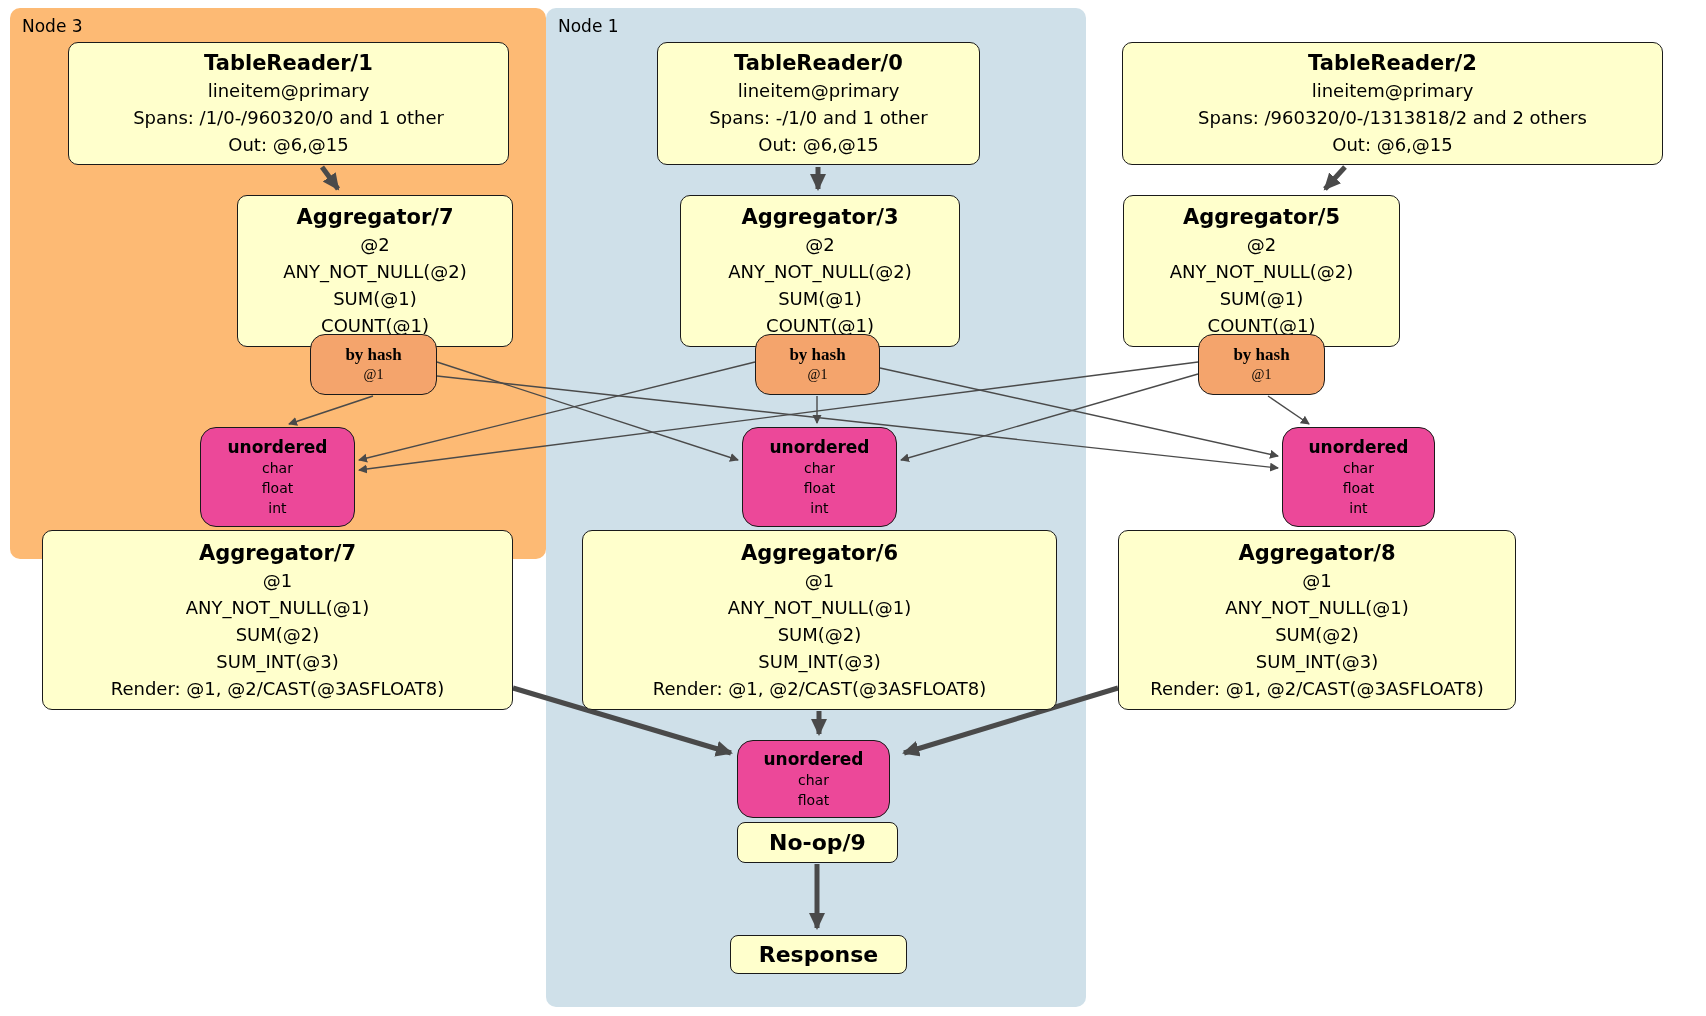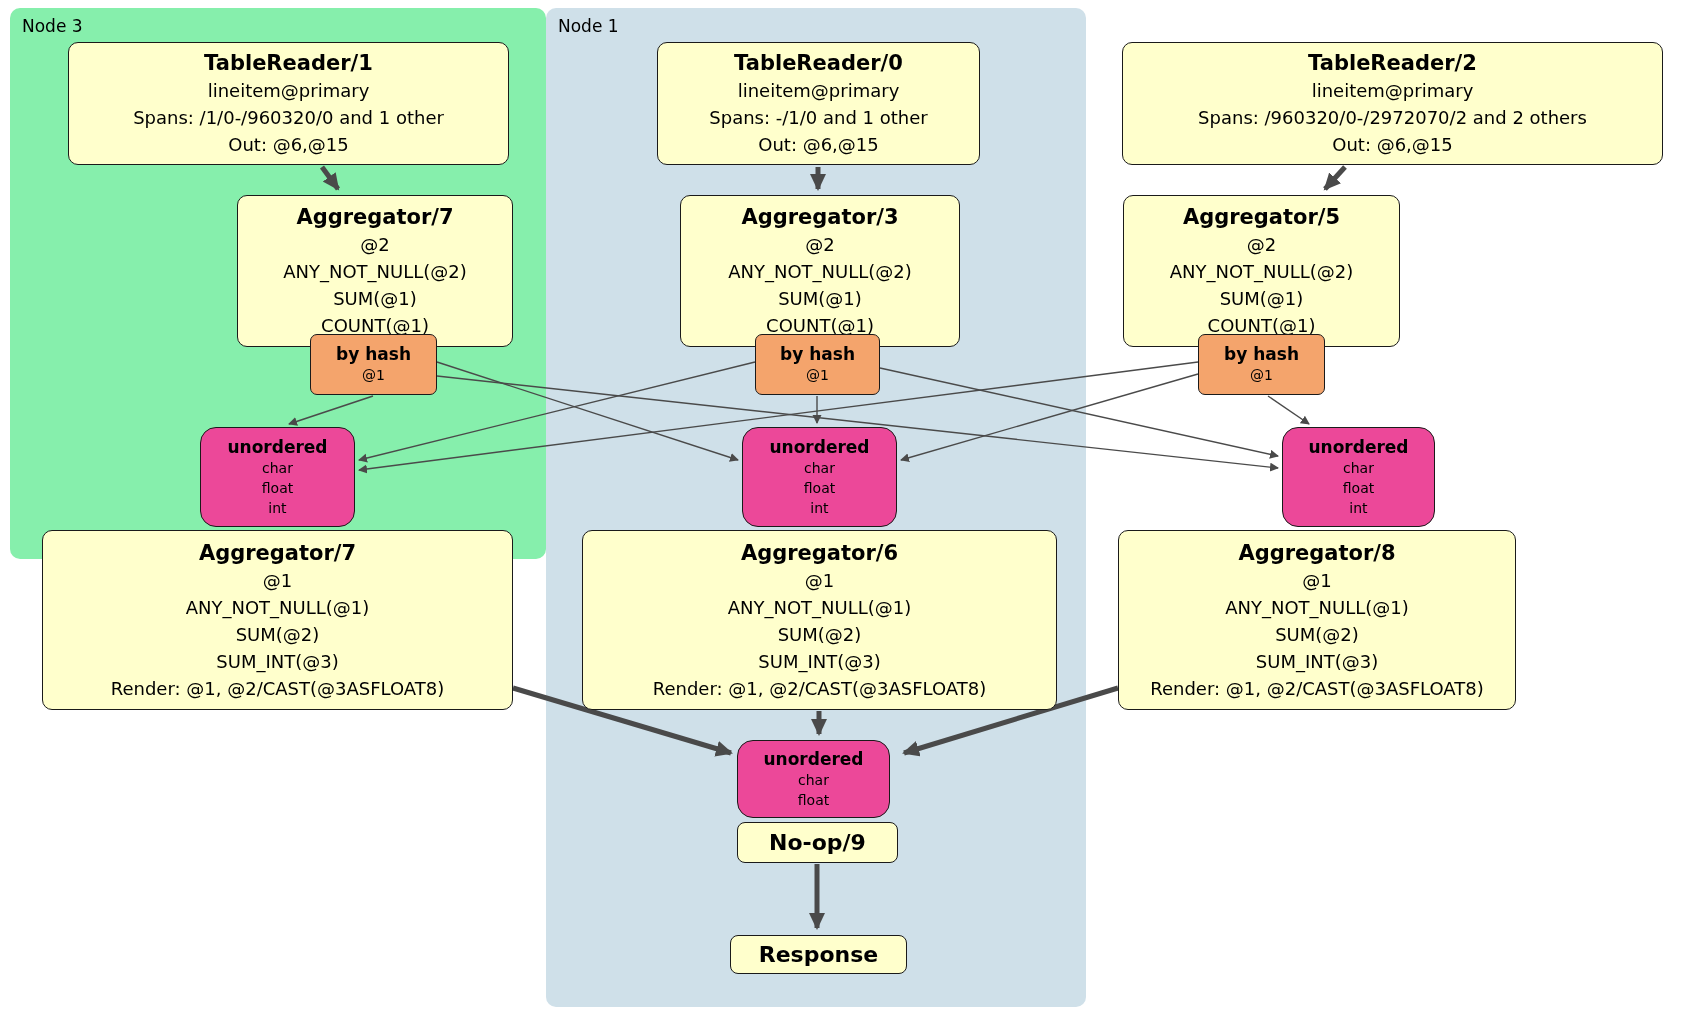--- a/index.html
+++ b/index.html
@@ -4,34 +4,34 @@
 <style>
   html,body{margin:0;padding:0;background:#ffffff;}
   body{font-family:"DejaVu Sans","Liberation Sans",sans-serif;}
   .canvas{position:relative;width:1706px;height:1016px;background:#ffffff;overflow:hidden;}
   .group{position:absolute;border-radius:10px;}
   .group-label{position:absolute;left:12px;top:8px;font-size:17px;color:#000;}
   .edges{position:absolute;left:0;top:0;width:1706px;height:1016px;}
   .pbox{position:absolute;box-sizing:border-box;display:flex;flex-direction:column;
         justify-content:center;align-items:center;text-align:center;color:#000;}
   .yellow{background:#ffffcc;border:1.6px solid #1a1a1a;border-radius:10px;justify-content:center;}
-  .router{background:#f4a46c;border:1.6px solid #1a1a1a;border-radius:7px;}
+  .router{background:#f4a46c;border:1.6px solid #1a1a1a;border-radius:15px;font-family:Liberation Serif, serif;}
   .sync{background:#ec4899;border:1.6px solid #1a1a1a;border-radius:16px;}
   .t-big{font-size:21px;font-weight:bold;line-height:28px;white-space:nowrap;}
   .l-big{font-size:18px;line-height:27px;white-space:nowrap;}
   .t-sm{font-size:17px;font-weight:bold;line-height:21px;white-space:nowrap;}
   .l-sm{font-size:14px;line-height:20px;white-space:nowrap;}
   .t-cap{font-size:22px;font-weight:bold;line-height:24px;white-space:nowrap;}
 </style>
 </head>
 <body>
 
 <div class="canvas">
 
-  <div class="group" style="left:10px;top:8px;width:536px;height:551px;background:#86efac;">
+  <div class="group" style="left:10px;top:8px;width:536px;height:551px;background:#fdba74;">
     <div class="group-label">Node 3</div>
   </div>
   <div class="group" style="left:546px;top:8px;width:540px;height:999px;background:#cfe0e9;">
     <div class="group-label">Node 1</div>
   </div>
 
   <svg class="edges" viewBox="0 0 1706 1016">
     <defs>
       <marker id="athick" markerUnits="userSpaceOnUse" markerWidth="22" markerHeight="18" refX="15" refY="8" orient="auto">
         <path d="M0,0 L17,8 L0,16 z" fill="#4a4a4a"></path>
@@ -142,21 +142,21 @@
     <div class="t-cap">No-op/9</div>
   </div>
 
   <div class="pbox yellow" style="left:730px;top:935px;width:177px;height:39px;border-radius:8px;">
     <div class="t-cap">Response</div>
   </div>
 
   <div class="pbox yellow" style="left:1122px;top:42px;width:541px;height:123px;">
     <div class="t-big">TableReader/2</div>
     <div class="l-big">lineitem@primary</div>
-    <div class="l-big">Spans: /960320/0-/2972070/2 and 2 others</div>
+    <div class="l-big">Spans: /960320/0-/1313818/2 and 2 others</div>
     <div class="l-big">Out: @6,@15</div>
   </div>
 
   <div class="pbox yellow" style="left:1123px;top:195px;width:277px;height:152px;">
     <div class="t-big">Aggregator/5</div>
     <div class="l-big">@2</div>
     <div class="l-big">ANY_NOT_NULL(@2)</div>
     <div class="l-big">SUM(@1)</div>
     <div class="l-big">COUNT(@1)</div>
   </div>

